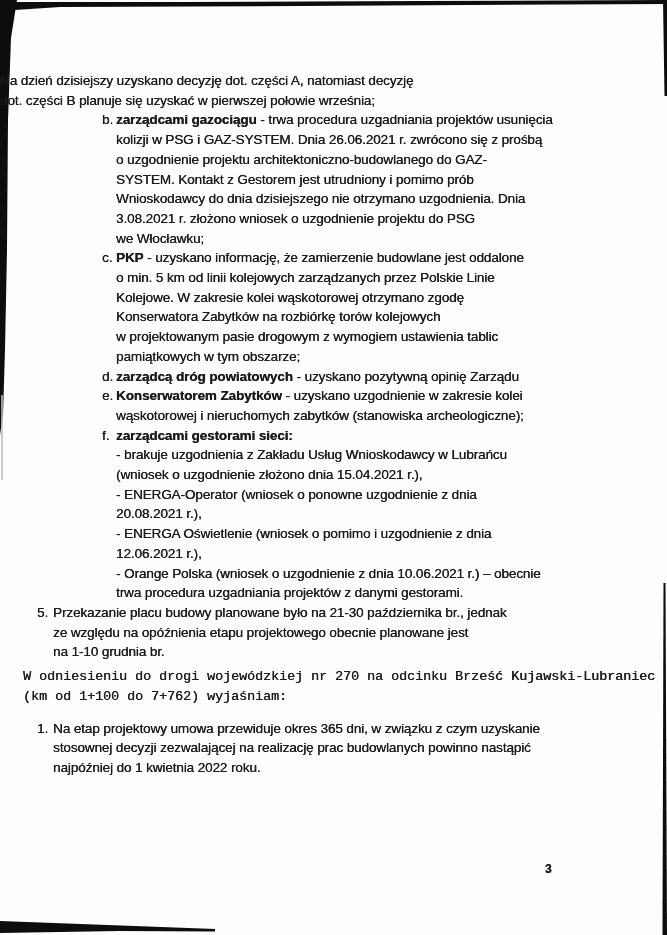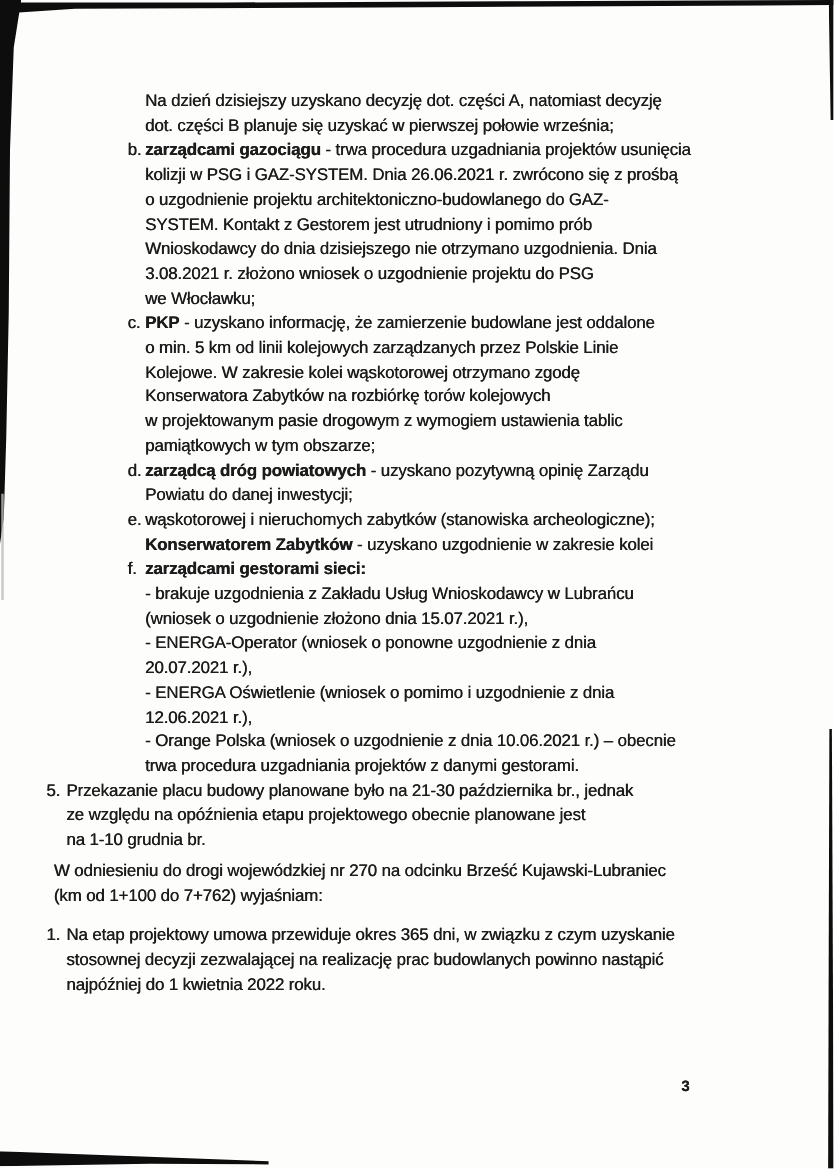--- a/index.html
+++ b/index.html
@@ -56,26 +56,26 @@
     padding-top: 71px;
     font-size: 13.5px;
     line-height: 19.7px;
     letter-spacing: -0.1px;
     text-shadow: 0.3px 0 0 currentColor; 
   }
   .line { white-space: nowrap; }
   .bold { font-weight: 700; }
   .block { position: relative; }
   .block .marker { position: absolute; top: 0; }
-  .block.continuation { padding-left: 116px; }
+  .block.continuation { }
   .block.letter       { padding-left: 116px; }
   .block.letter .marker { left: 102px; }
   .block.number       { padding-left: 53px; }
   .block.number .marker { left: 37px; }
-  .block.paragraph    { padding-left: 43px; }
+  .block.paragraph    { padding-left: 23px; font-family: Liberation Mono, monospace; }
   .gap-sm { margin-top: 5px; }
   .gap-md { margin-top: 12px; }
   #page-number {
     position: absolute;
     left: 545px; top: 862px;
     font-size: 12px;
     font-weight: 700;
     color: var(--ink, #1c1c1c);
     text-shadow: 0.2px 0 0 currentColor;
   }
@@ -112,34 +112,33 @@
         <div class="line"><span class="bold">PKP</span><span> - uzyskano informację, że zamierzenie budowlane jest oddalone</span></div>
         <div class="line"><span>o min. 5 km od linii kolejowych zarządzanych przez Polskie Linie</span></div>
         <div class="line"><span>Kolejowe. W zakresie kolei wąskotorowej otrzymano zgodę</span></div>
         <div class="line"><span>Konserwatora Zabytków na rozbiórkę torów kolejowych</span></div>
         <div class="line"><span>w projektowanym pasie drogowym z wymogiem ustawienia tablic</span></div>
         <div class="line"><span>pamiątkowych w tym obszarze;</span></div>
       </div>
       <div class="block letter">
         <span class="marker">d.</span>
         <div class="line"><span class="bold">zarządcą dróg powiatowych</span><span> - uzyskano pozytywną opinię Zarządu</span></div>
-        <div class="line"><span>Powiatu do danej inwestycji;</span></div>
       </div>
       <div class="block letter">
         <span class="marker">e.</span>
+        <div class="line"><span class="bold">Konserwatorem Zabytków</span><span> - uzyskano uzgodnienie w zakresie kolei</span></div>
         <div class="line"><span>wąskotorowej i nieruchomych zabytków (stanowiska archeologiczne);</span></div>
-        <div class="line"><span class="bold">Konserwatorem Zabytków</span><span> - uzyskano uzgodnienie w zakresie kolei</span></div>
       </div>
       <div class="block letter">
         <span class="marker">f.</span>
         <div class="line"><span class="bold">zarządcami gestorami sieci:</span></div>
         <div class="line"><span>- brakuje uzgodnienia z Zakładu Usług Wnioskodawcy w Lubrańcu</span></div>
-        <div class="line"><span>(wniosek o uzgodnienie złożono dnia 15.07.2021 r.),</span></div>
+        <div class="line"><span>(wniosek o uzgodnienie złożono dnia 15.04.2021 r.),</span></div>
         <div class="line"><span>- ENERGA-Operator (wniosek o ponowne uzgodnienie z dnia</span></div>
-        <div class="line"><span>20.07.2021 r.),</span></div>
+        <div class="line"><span>20.08.2021 r.),</span></div>
         <div class="line"><span>- ENERGA Oświetlenie (wniosek o pomimo i uzgodnienie z dnia</span></div>
         <div class="line"><span>12.06.2021 r.),</span></div>
         <div class="line"><span>- Orange Polska (wniosek o uzgodnienie z dnia 10.06.2021 r.) – obecnie</span></div>
         <div class="line"><span>trwa procedura uzgadniania projektów z danymi gestorami.</span></div>
       </div>
       <div class="block number">
         <span class="marker">5.</span>
         <div class="line"><span>Przekazanie placu budowy planowane było na 21-30 października br., jednak</span></div>
         <div class="line"><span>ze względu na opóźnienia etapu projektowego obecnie planowane jest</span></div>
         <div class="line"><span>na 1-10 grudnia br.</span></div>

